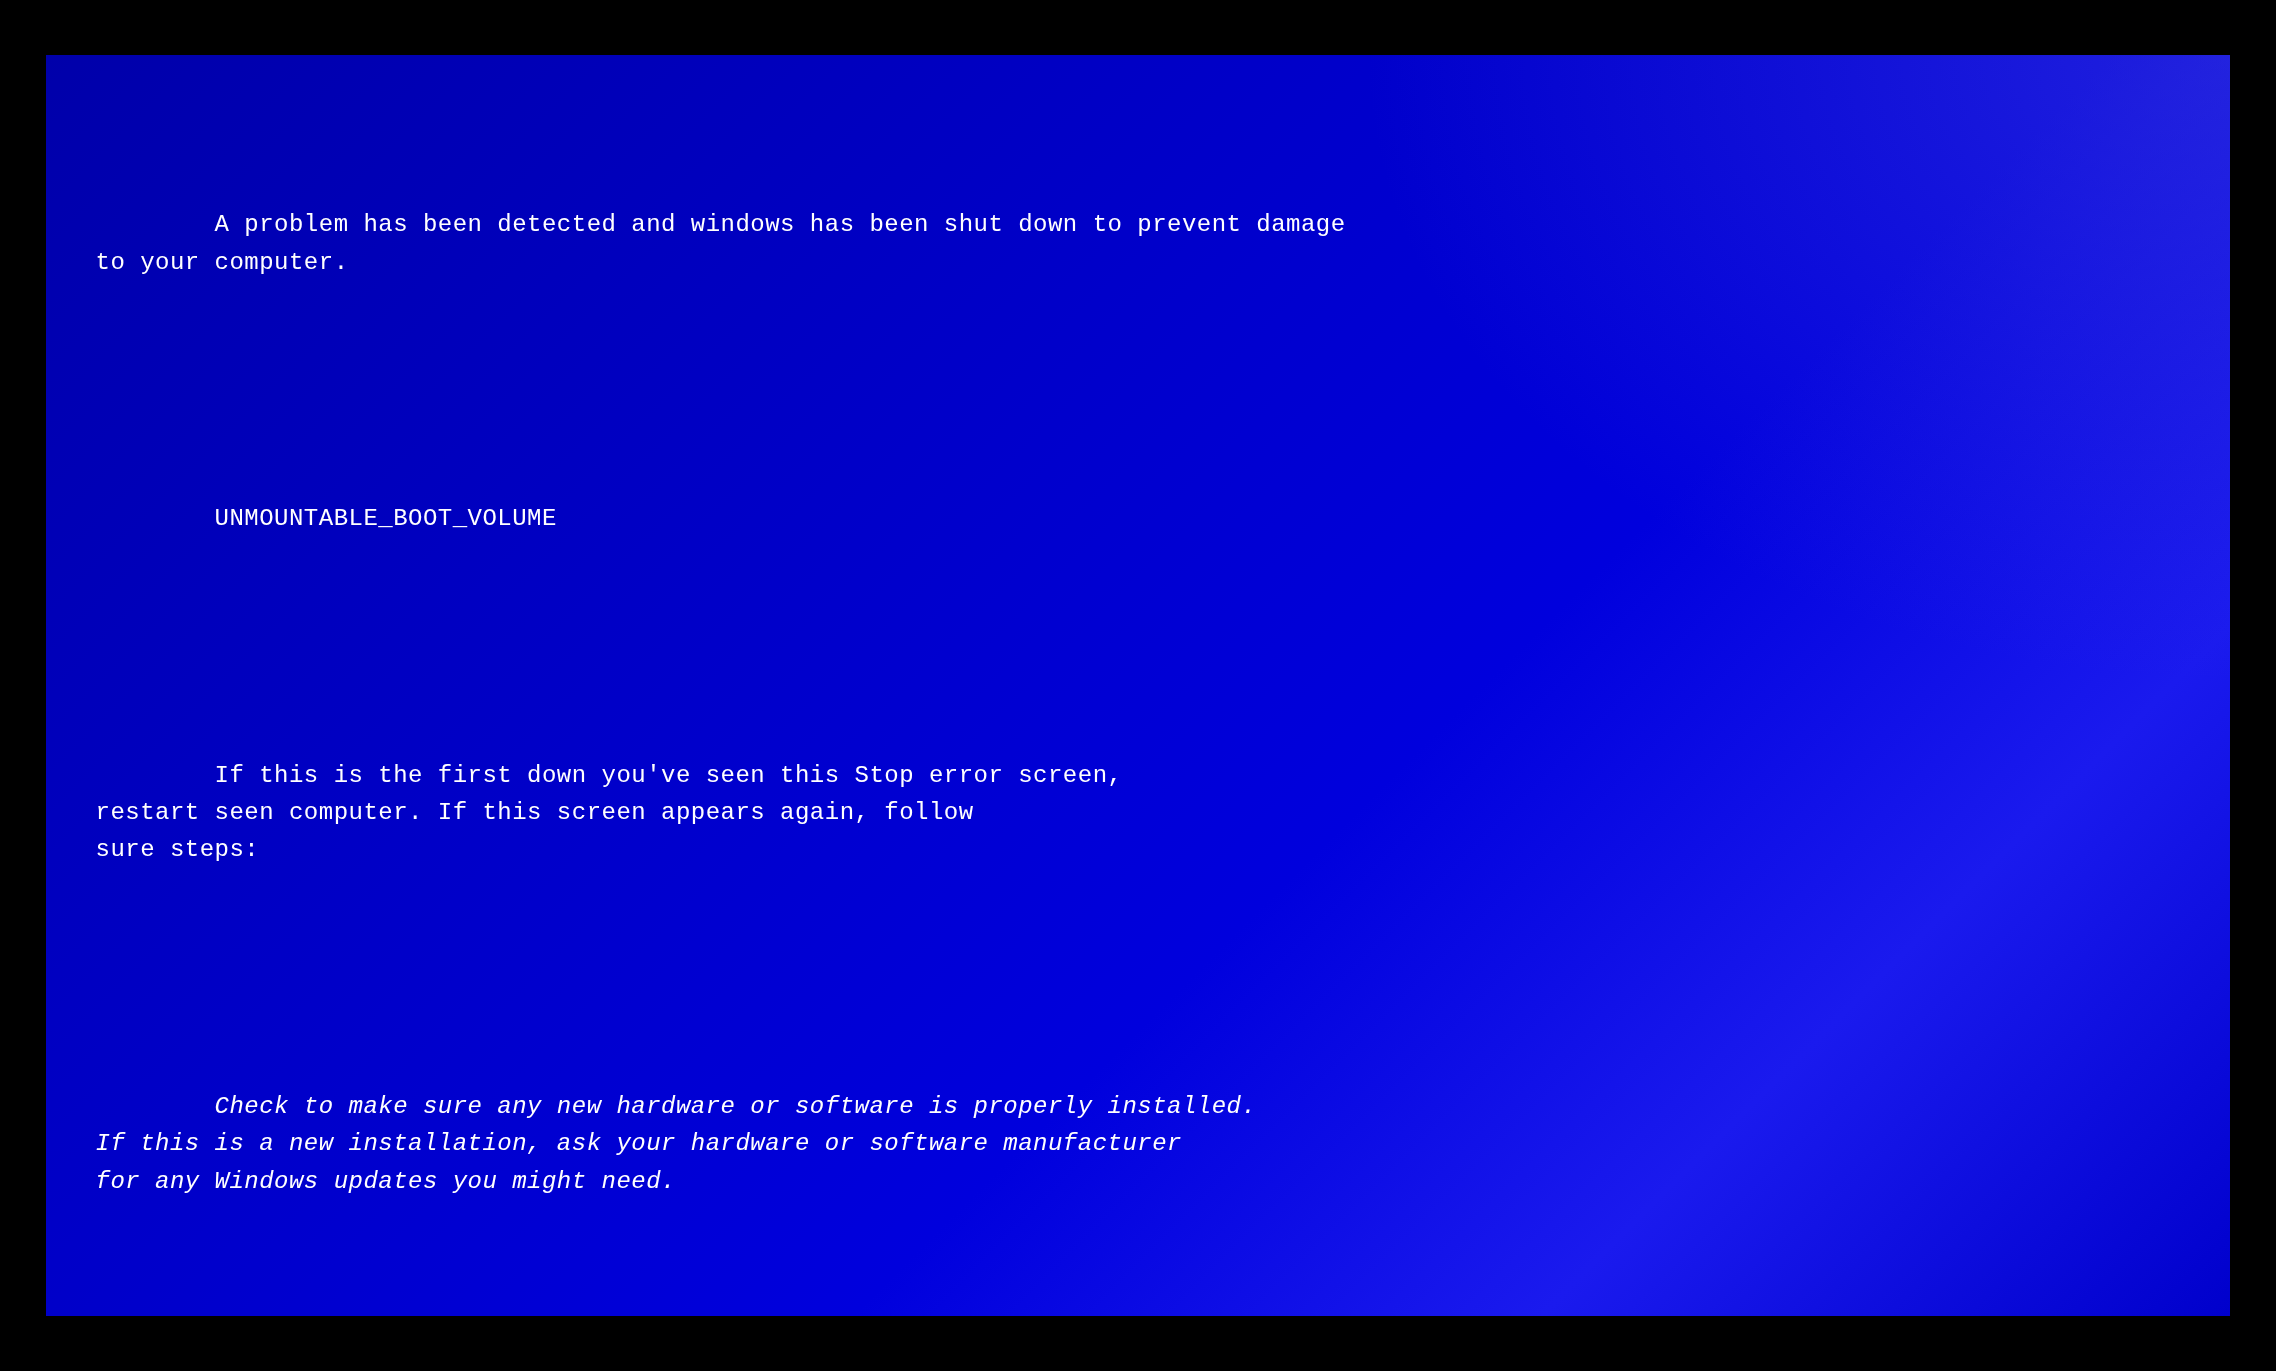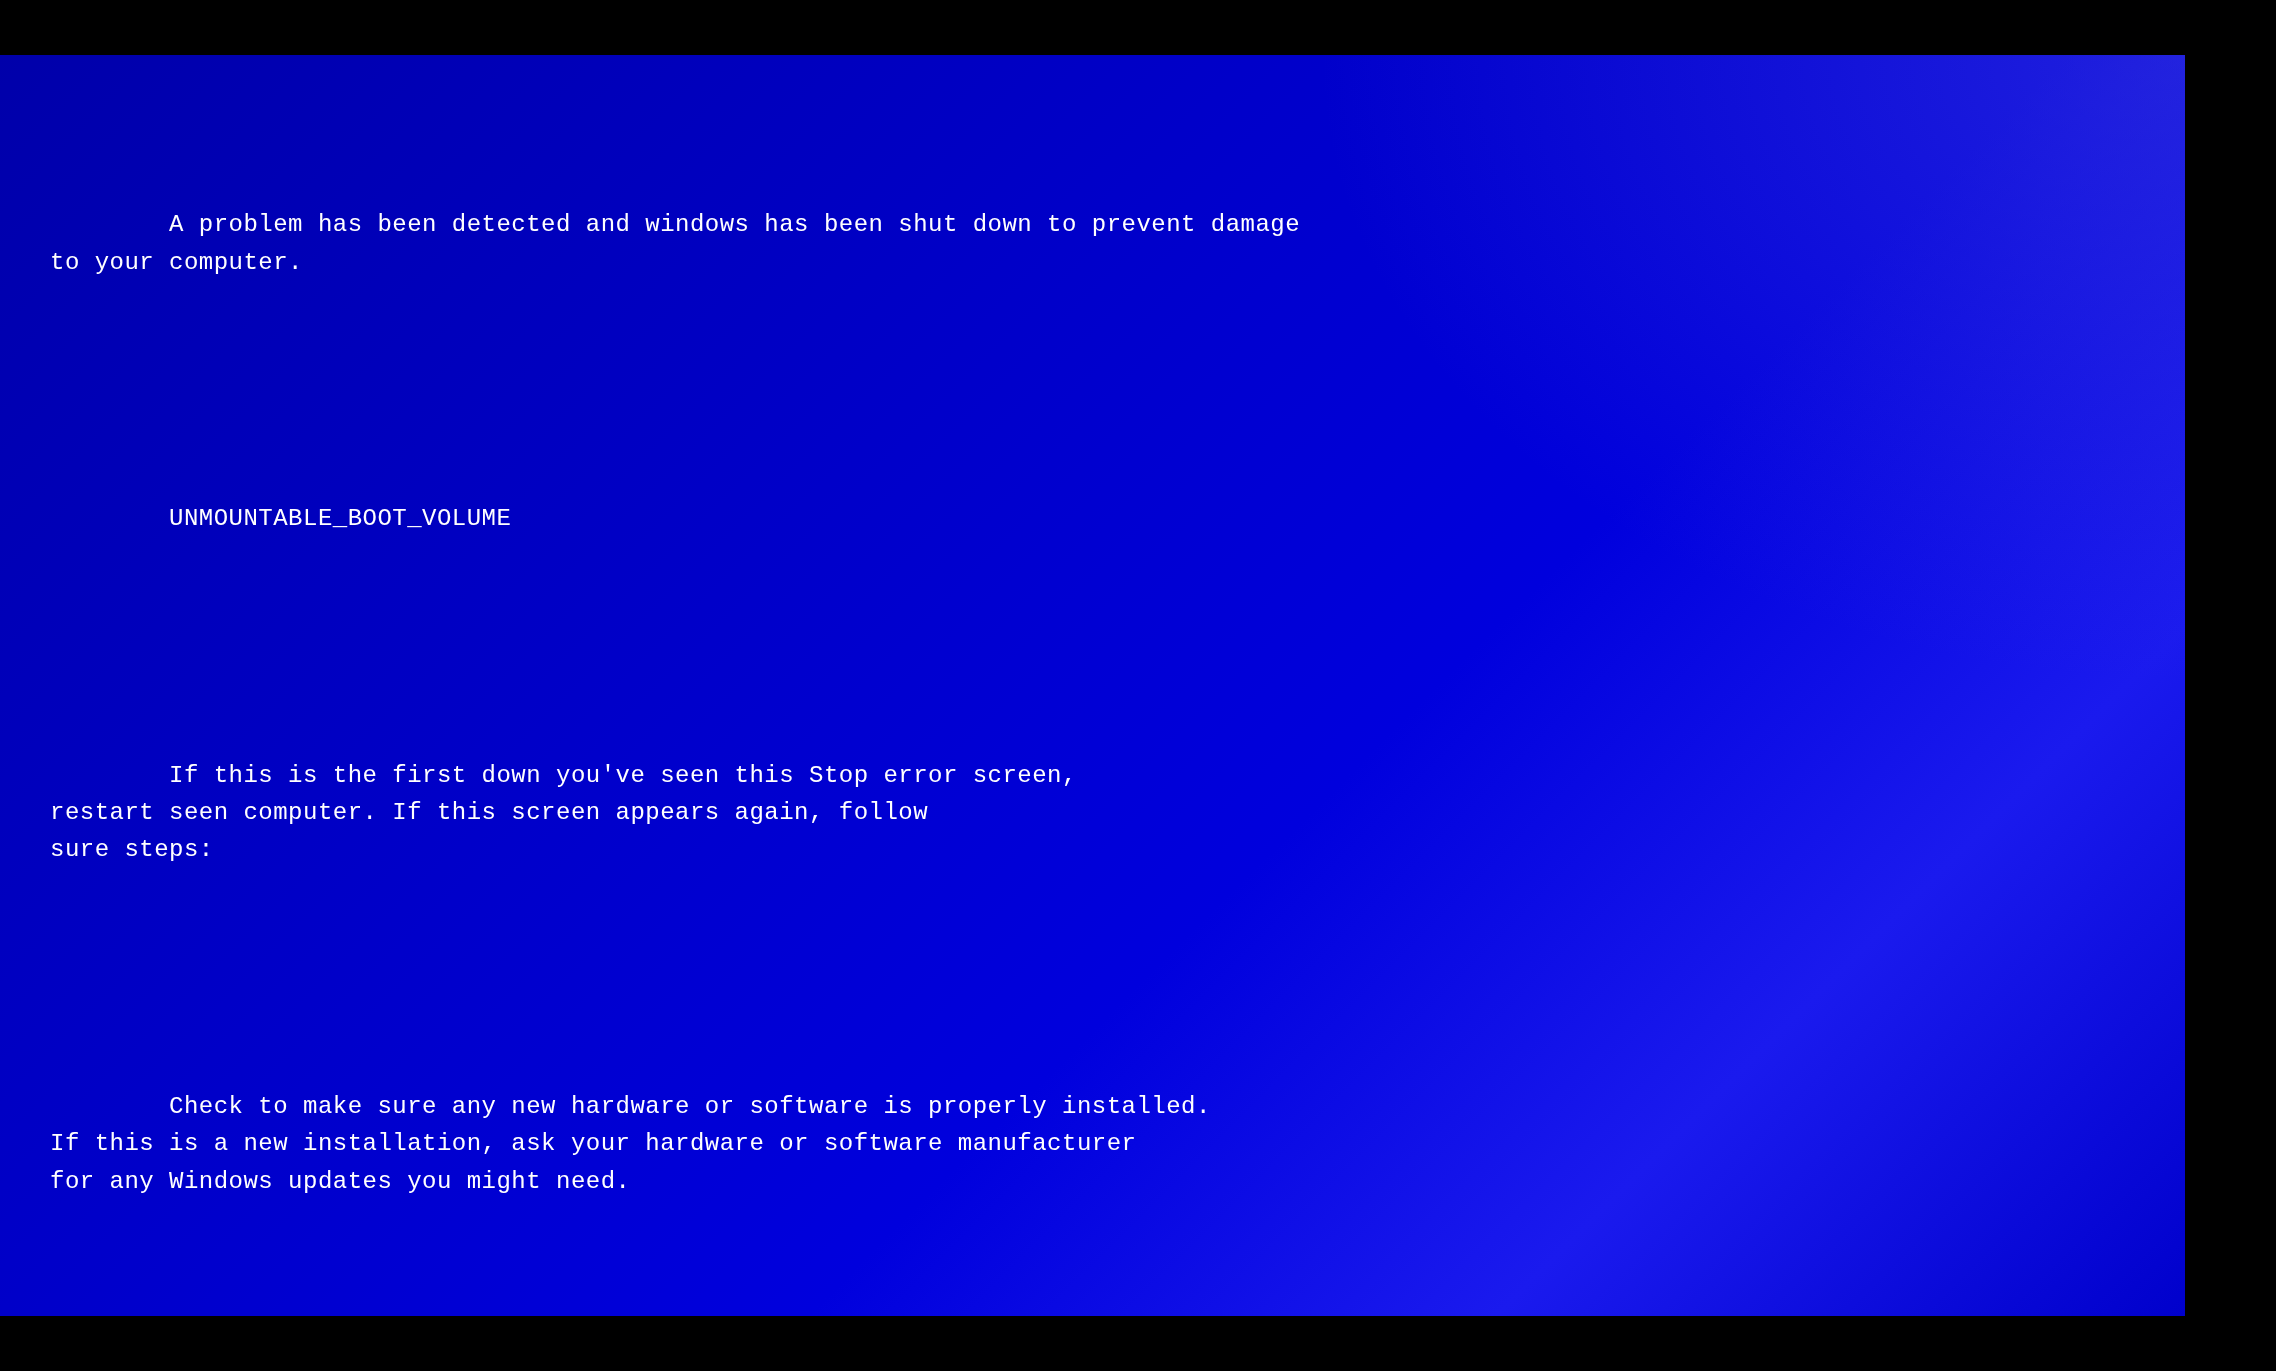--- a/index.html
+++ b/index.html
@@ -16,21 +16,21 @@
       align-items: center;
       justify-content: center;
     }
 
     .monitor {
       width: 100vw;
       height: 100vh;
       background: #000;
       display: flex;
       align-items: center;
-      justify-content: flex-start;
+      justify-content: center;
     }
 
     .bsod-screen {
       width: 96%;
       height: 92%;
       background: linear-gradient(135deg, #0000AA 0%, #0000CC 40%, #0000DD 60%, #1a1aee 80%, #0000CC 100%);
       position: relative;
       overflow: hidden;
       display: flex;
       flex-direction: column;
@@ -61,20 +61,21 @@
       z-index: 1;
       letter-spacing: 0.02em;
     }
 
     .section {
       margin-bottom: 1.4em;
     }
 
     .section:last-child {
       margin-bottom: 0;
+      font-style: italic;
     }
   </style>
 </head>
 <body>
 
 <div class="monitor">
   <div class="bsod-screen">
 
     <div class="bsod-text">
       <div class="section">

